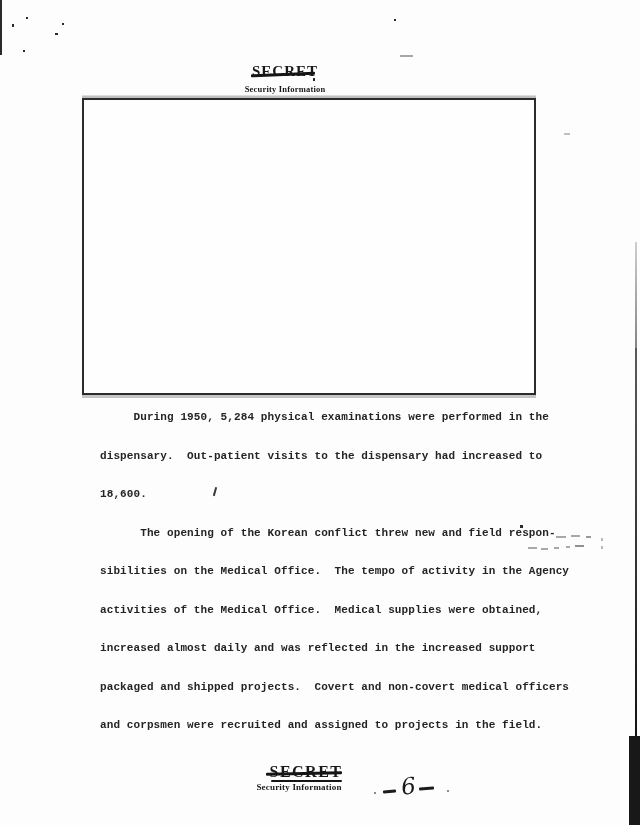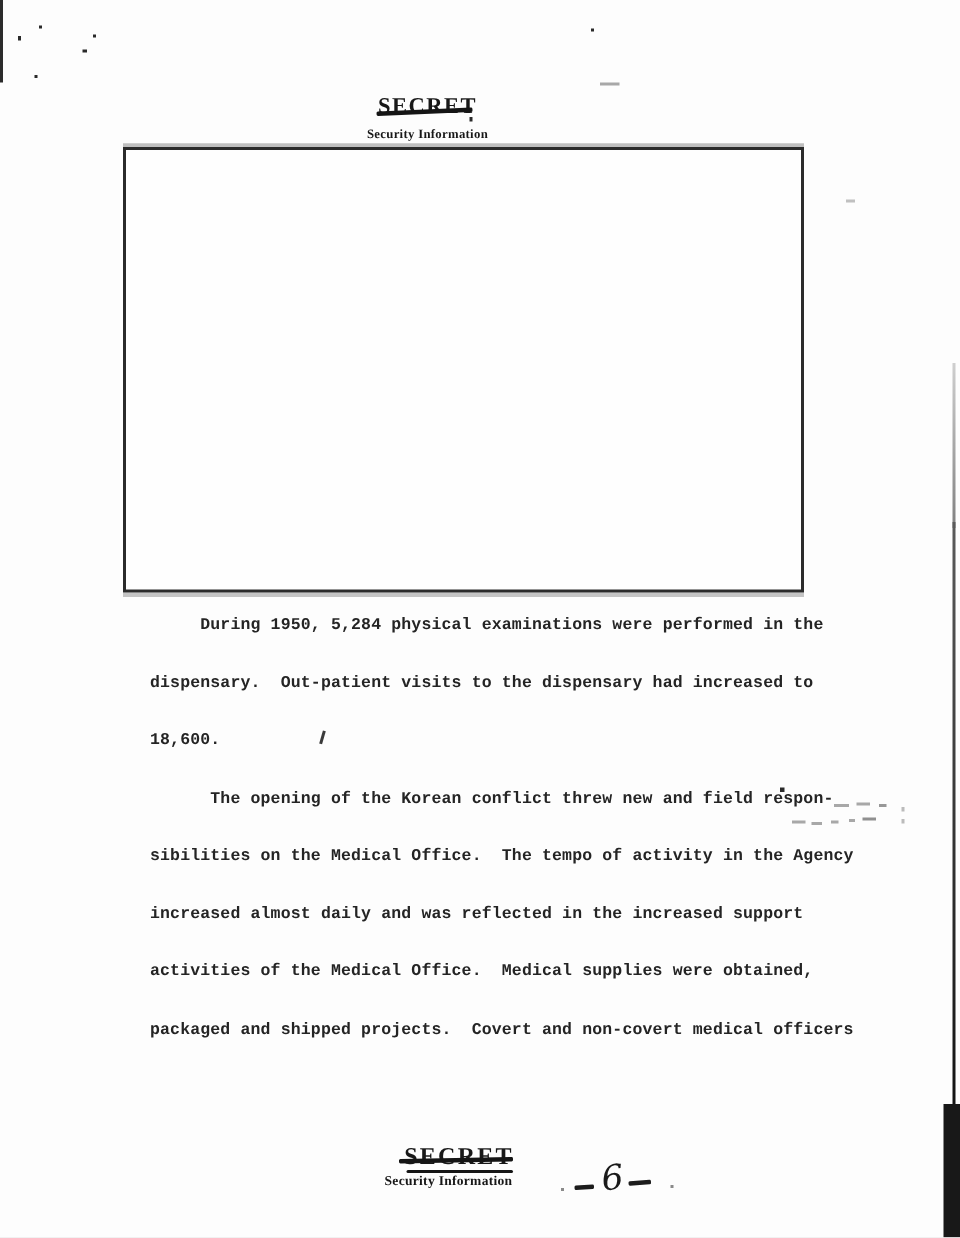--- a/index.html
+++ b/index.html
@@ -65,23 +65,24 @@
   <div class="stamp subtitle-top">Security Information</div>
 
   <div class="figure-box"></div>
 
   <div class="typed-block">
     <div class="typed-line">     During 1950, 5,284 physical examinations were performed in the</div>
     <div class="typed-line">dispensary.  Out-patient visits to the dispensary had increased to</div>
     <div class="typed-line">18,600.</div>
     <div class="typed-line">      The opening of the Korean conflict threw new and field respon-</div>
     <div class="typed-line">sibilities on the Medical Office.  The tempo of activity in the Agency</div>
+    <div class="typed-line">activities of the Medical Office.  Medical supplies were obtained,</div>
     <div class="typed-line">increased almost daily and was reflected in the increased support</div>
-    <div class="typed-line">activities of the Medical Office.  Medical supplies were obtained,</div>
     <div class="typed-line">packaged and shipped projects.  Covert and non-covert medical officers</div>
+    <div class="typed-line">and corpsmen were recruited and assigned to projects in the field.</div>
   </div>
 
   <div class="stamp stamp-bot">SECRET</div>
   <div class="strike strike-bot"></div>
   <div class="strike underline-bot"></div>
   <div class="stamp subtitle-bot">Security Information</div>
 
   <div class="pgnum-dash pgnum-dash1"></div>
   <div class="pgnum-six">6</div>
   <div class="pgnum-dash pgnum-dash2"></div>

